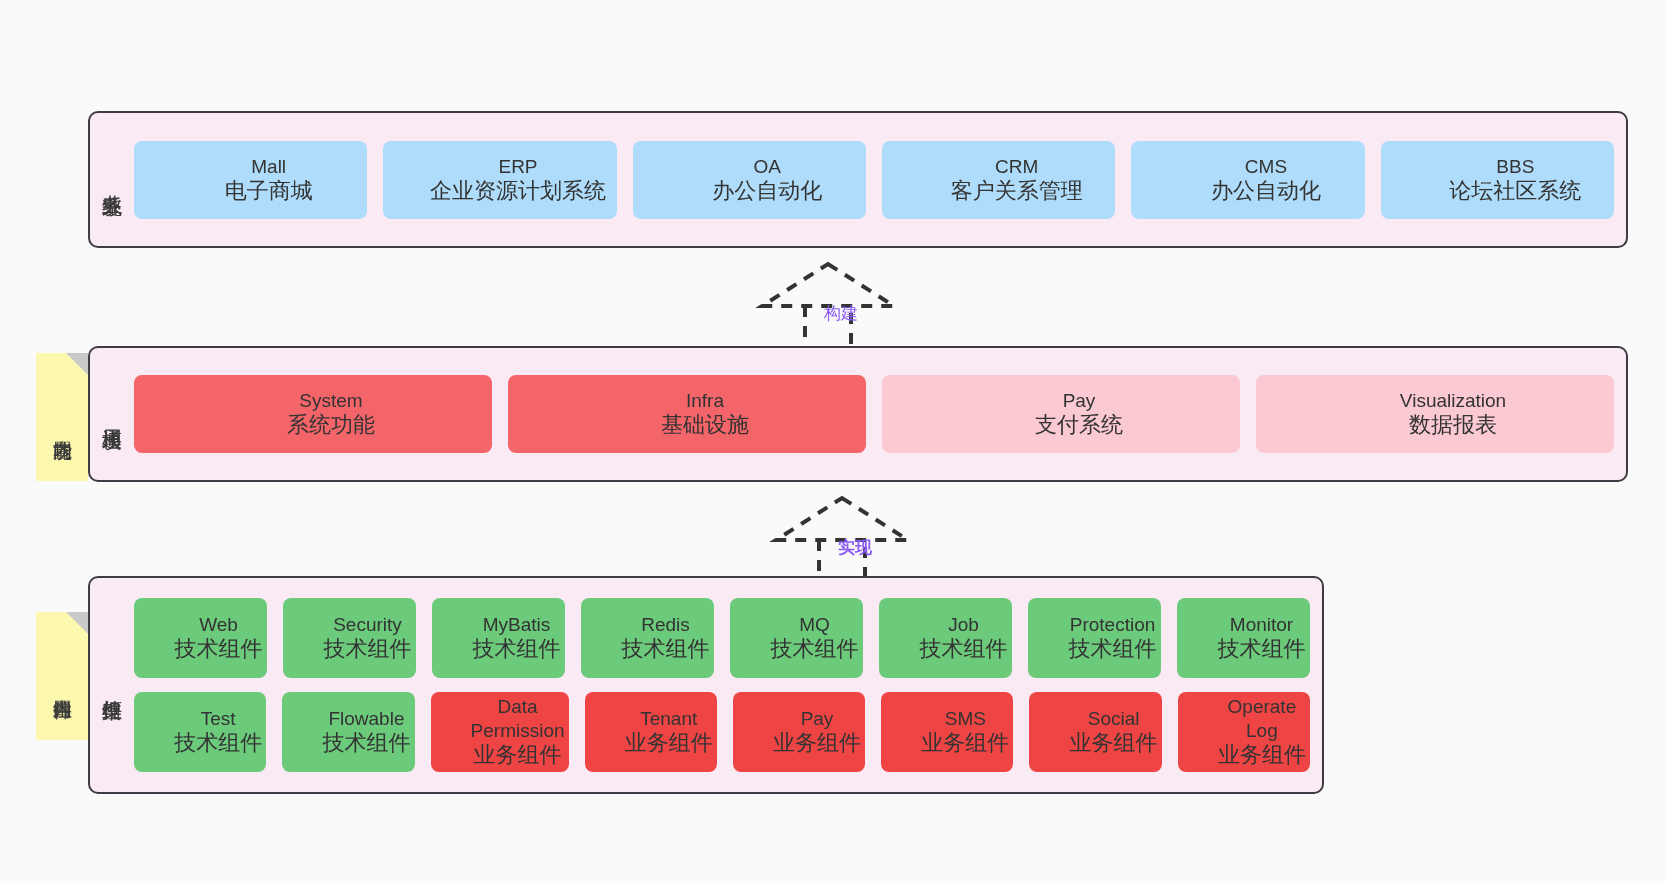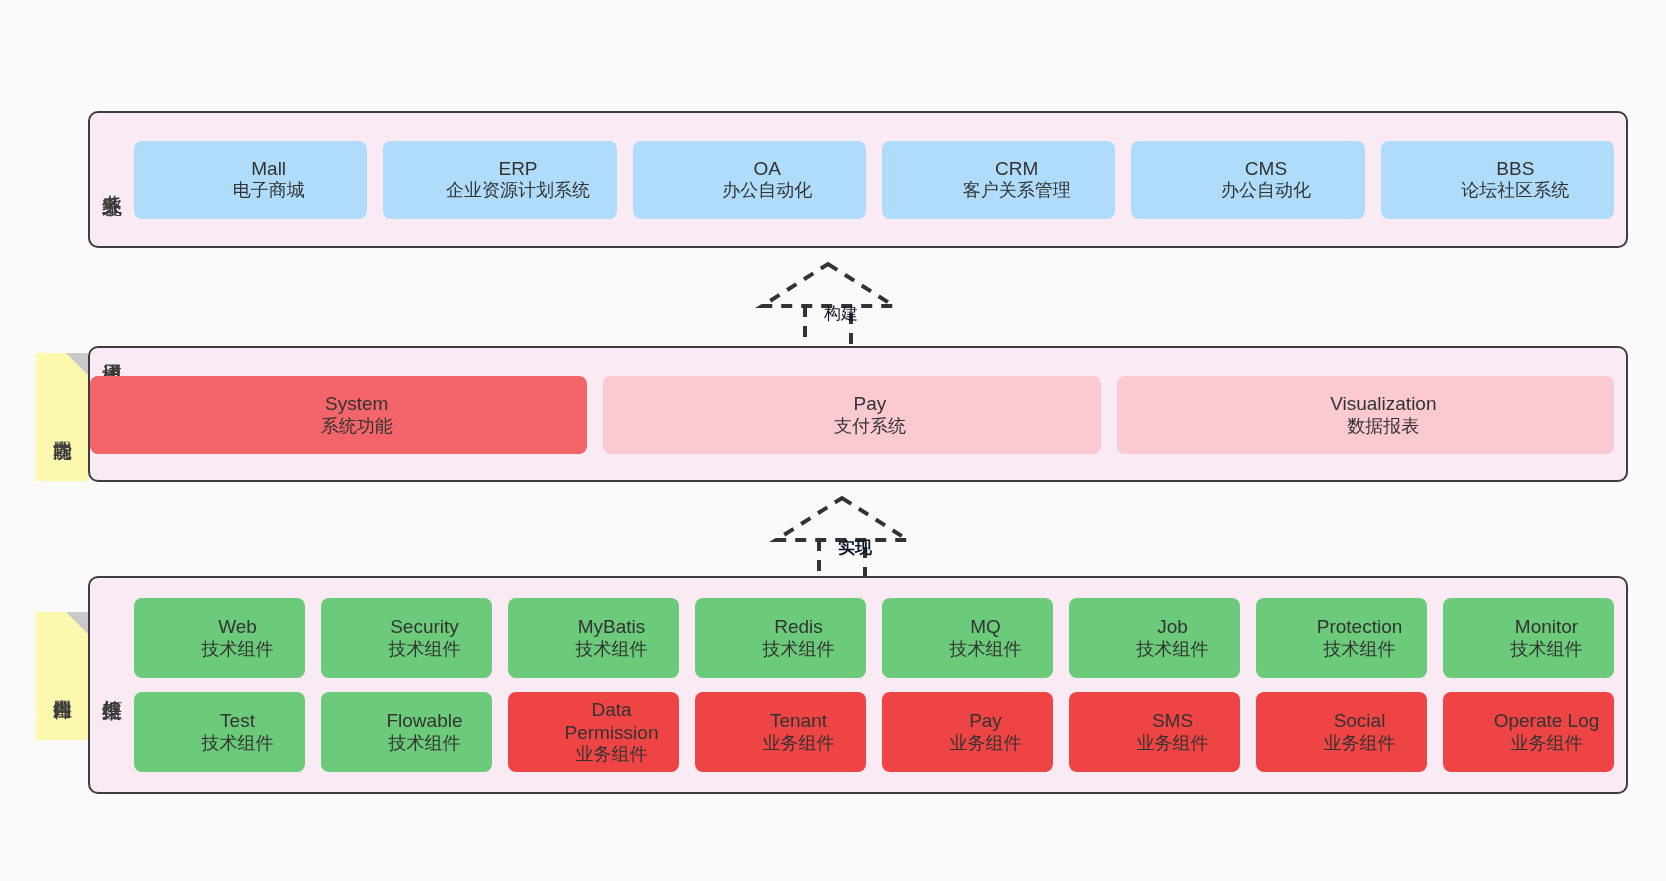--- a/index.html
+++ b/index.html
@@ -64,21 +64,21 @@
     display: flex;
     flex-direction: column;
     align-items: center;
     justify-content: center;
     text-align: center;
     padding: 6px 4px;
     color: #333333;
     line-height: 1.22;
   }
   .card .t1 { font-size: 19px; }
-  .card .t2 { font-size: 18px; }
+  .card .t2 { font-size: 22px; }
 
   .c-blue        { background: #AEDCFA; }
   .c-red         { background: #F4656A; }
   .c-pink        { background: #FBC9D2; }
   .c-green       { background: #6BCB7B; }
   .c-green-light { background: #ef4444; }
 
   
   #band-business .card { height: 78px; }
   #band-modules  .card { height: 78px; }
@@ -122,21 +122,21 @@
     position: absolute;
     inset: 0;
     overflow: visible;
   }
   .connector .conn-label {
     position: absolute;
     left: 50%;
     top: 44px;
     transform: translateX(-4px);
     font-size: 17px;
-    color: #0f172a;
+    color: #8b5cf6;
     background: transparent;
     white-space: nowrap;
     user-select: none;
   }
 </style>
 </head>
 <body>
 
 <div class="band" id="band-business" style="left:88px; top:111px; width:1540px; height:137px;">
   <div class="band-label">业务系统</div>
@@ -177,28 +177,32 @@
     <path d="M 57 48 L 57 94 L 103 94 L 103 48" fill="none" stroke="#333333" stroke-width="4" stroke-dasharray="11 9"></path>
   </svg>
   <span class="conn-label">构建</span>
 </div>
 
 <div class="note" style="left:36px; top:353px; width:52px; height:128px;">
   <span class="fold"></span>
   <span>内置功能</span>
 </div>
 
-<div class="band" id="band-modules" style="left:88px; top:346px; width:1540px; height:136px;flex-direction:column;">
+<div class="band" id="band-modules" style="left:88px; top:346px; width:1540px; height:136px;">
   <div class="band-label">通用模块</div>
   <div class="band-body">
     <div class="row">
       <div class="card c-red">
         <div class="t1">System</div>
         <div class="t2">系统功能</div>
       </div>
+      <div class="card c-red">
+        <div class="t1">Infra</div>
+        <div class="t2">基础设施</div>
+      </div>
       <div class="card c-pink">
         <div class="t1">Pay</div>
         <div class="t2">支付系统</div>
       </div>
       <div class="card c-pink">
         <div class="t1">Visualization</div>
         <div class="t2">数据报表</div>
       </div>
     </div>
   </div>
@@ -210,21 +214,21 @@
     <path d="M 57 48 L 57 94 L 103 94 L 103 48" fill="none" stroke="#333333" stroke-width="4" stroke-dasharray="11 9"></path>
   </svg>
   <span class="conn-label">实现</span>
 </div>
 
 <div class="note" style="left:36px; top:612px; width:52px; height:128px;">
   <span class="fold"></span>
   <span>内置组件</span>
 </div>
 
-<div class="band" id="band-framework" style="left:88px; top:576px; width:1540px; height:218px;">
+<div class="band" id="band-framework" style="left:88px; top:576px; width:1236px; height:218px;">
   <div class="band-label">框架组件</div>
   <div class="band-body">
 
     <div class="row">
       <div class="card c-green">
         <div class="t1">Web</div>
         <div class="t2">技术组件</div>
       </div>
       <div class="card c-green">
         <div class="t1">Security</div>

